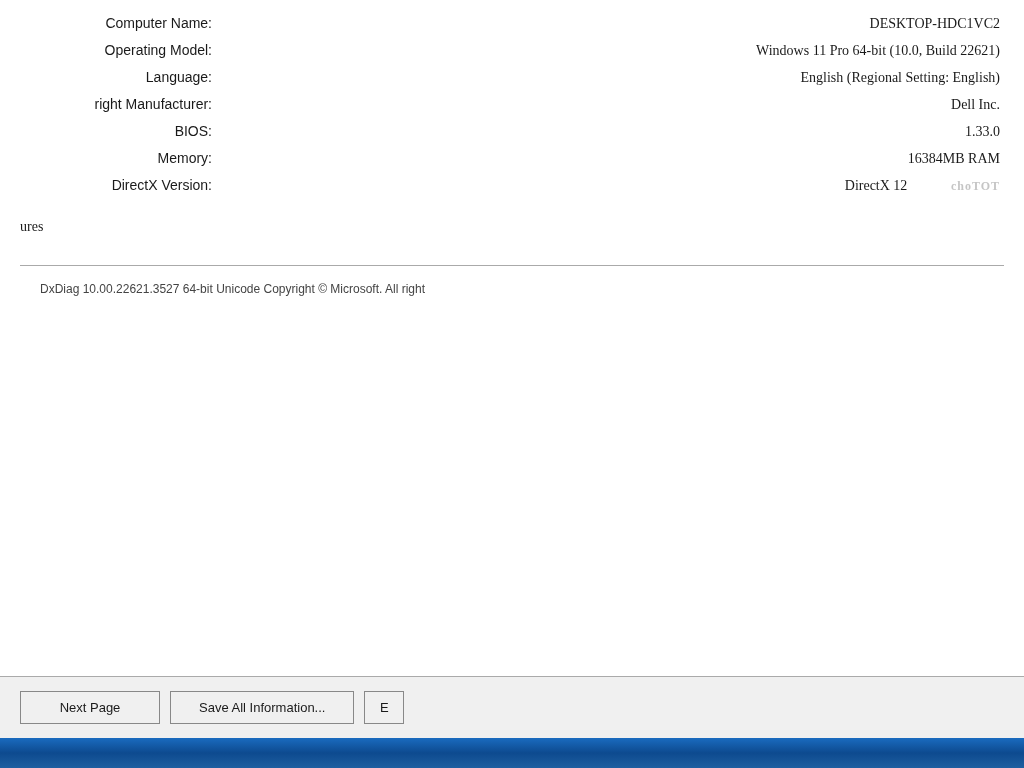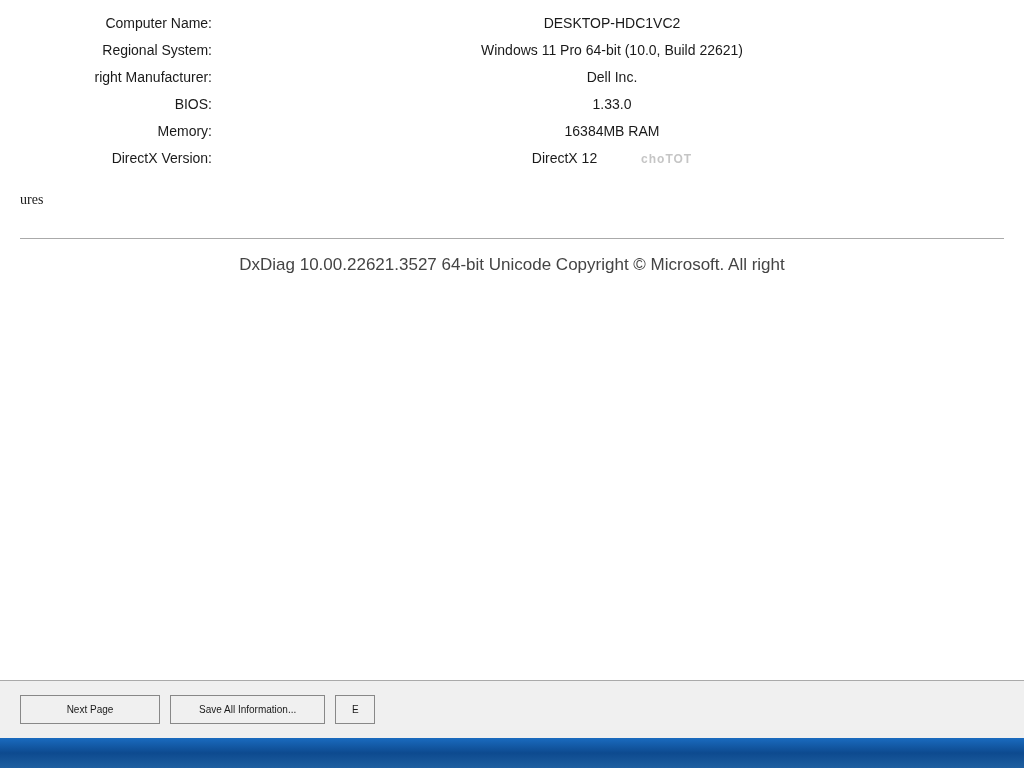--- a/index.html
+++ b/index.html
@@ -50,53 +50,53 @@
     .info-table td.label {
       text-align: right;
       font-weight: normal;
       color: #1a1a1a;
       white-space: nowrap;
       padding-right: 8px;
       width: 200px;
     }
 
     .info-table td.value {
-      text-align: center;
+      text-align: right;
       color: #1a1a1a;
+      font-family: Liberation Serif, serif;
     }
 
     .divider {
       border: none;
       border-top: 1px solid #aaa;
       margin: 8px 0;
     }
 
     .footer-bar {
       background-color: #f0f0f0;
       border-top: 1px solid #aaa;
       padding: 14px 20px;
       display: flex;
       align-items: center;
       gap: 10px;
     }
 
     .footer-text {
-      text-align: center;
-      font-size: 17px;
+      font-size: 12px;
       color: #444;
       padding: 8px 20px 6px 20px;
       background: #fff;
       border-top: 1px solid #ccc;
     }
 
     .btn {
       background-color: #f0f0f0;
       border: 1px solid #888;
       padding: 8px 28px;
-      font-size: 10px;
+      font-size: 13px;
       cursor: pointer;
       min-width: 140px;
       color: #1a1a1a;
     }
 
     .bottom-bar {
       background: linear-gradient(180deg, #1a6bbf 0%, #0d4a8f 50%, #1e5fa0 100%);
       height: 30px;
       width: 100%;
     }
@@ -108,22 +108,26 @@
 
   <div class="content-area">
 
     <table class="info-table">
       <tbody>
         <tr>
           <td class="label">Computer Name:</td>
           <td class="value">DESKTOP-HDC1VC2</td>
         </tr>
         <tr>
-          <td class="label">Regional System:</td>
+          <td class="label">Operating Model:</td>
           <td class="value">Windows 11 Pro 64-bit (10.0, Build 22621)</td>
+        </tr>
+        <tr>
+          <td class="label">Language:</td>
+          <td class="value">English (Regional Setting: English)</td>
         </tr>
         <tr>
           <td class="label">right Manufacturer:</td>
           <td class="value">Dell Inc.</td>
         </tr>
         <tr>
           <td class="label">BIOS:</td>
           <td class="value">1.33.0</td>
         </tr>
         <tr>

